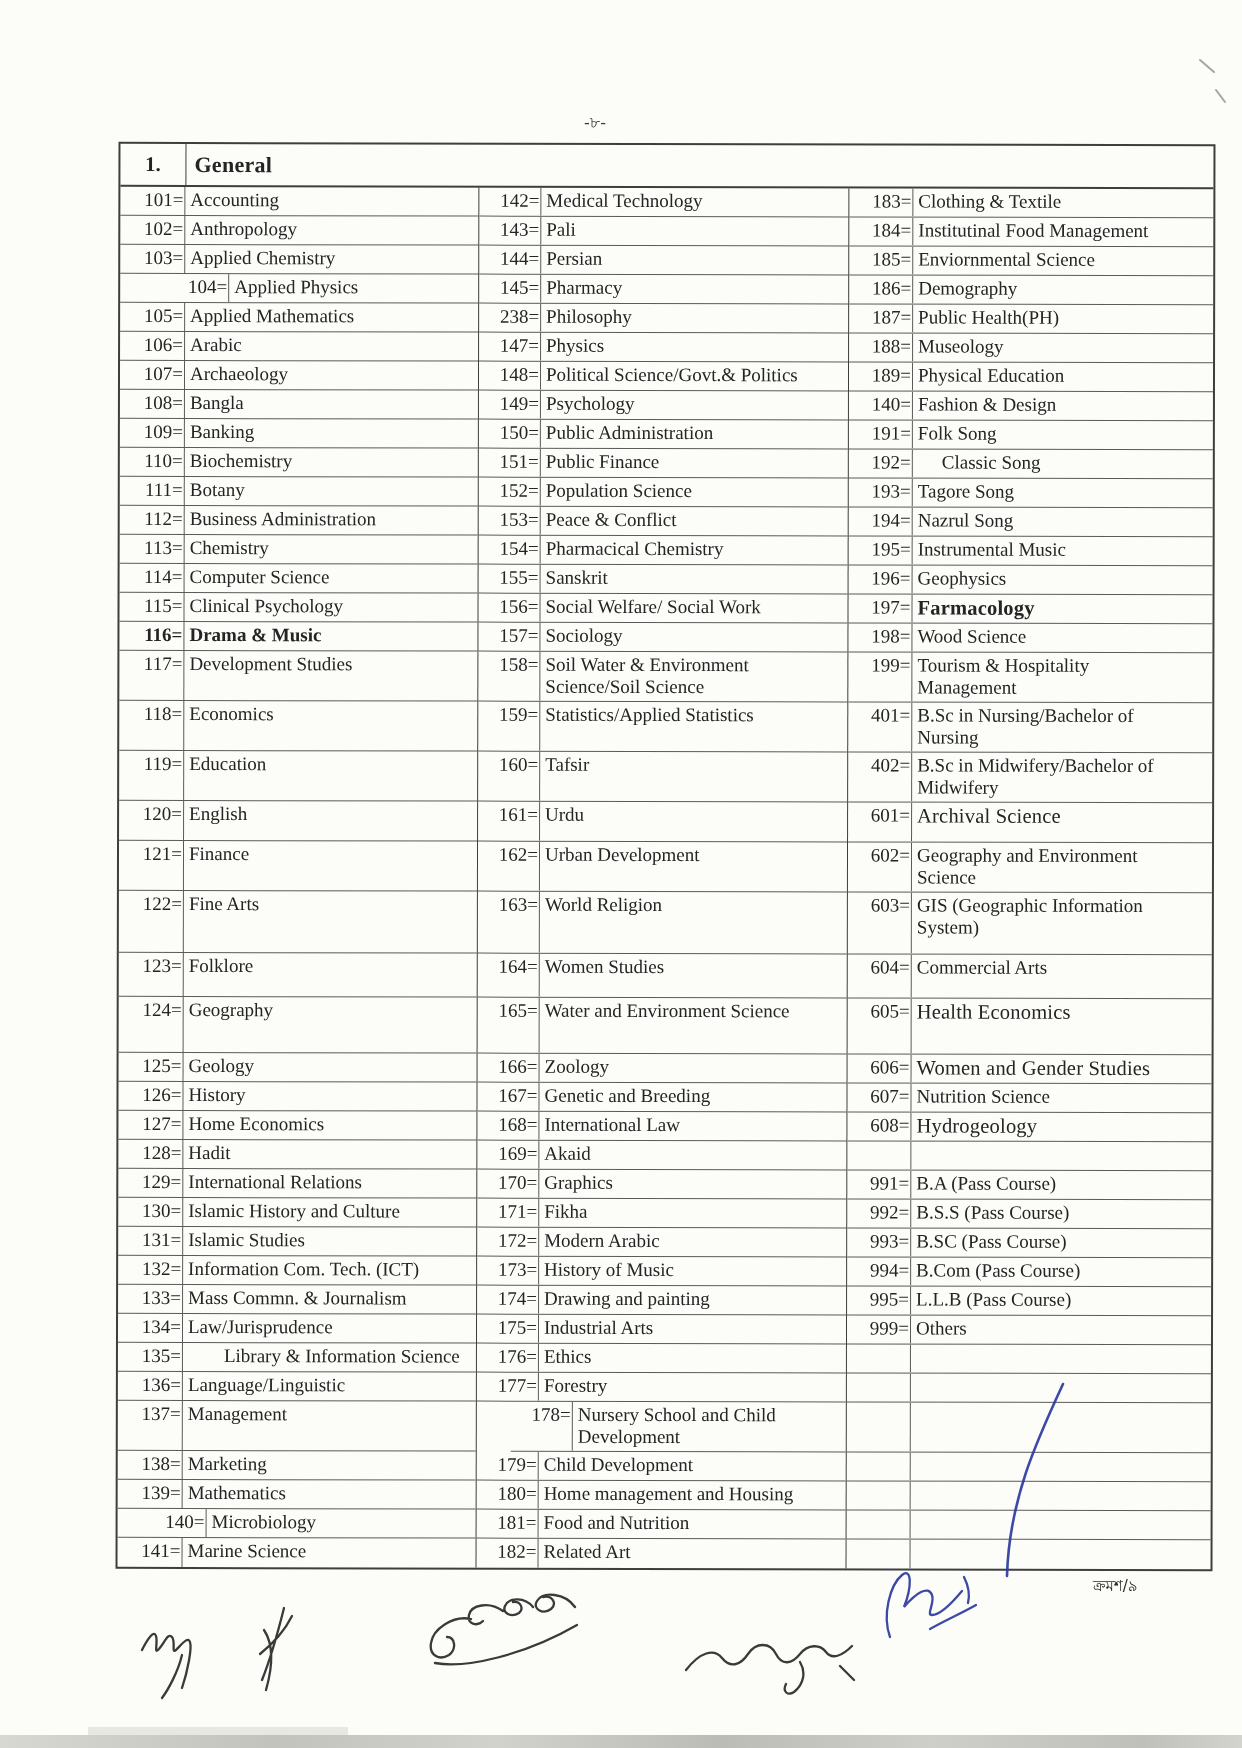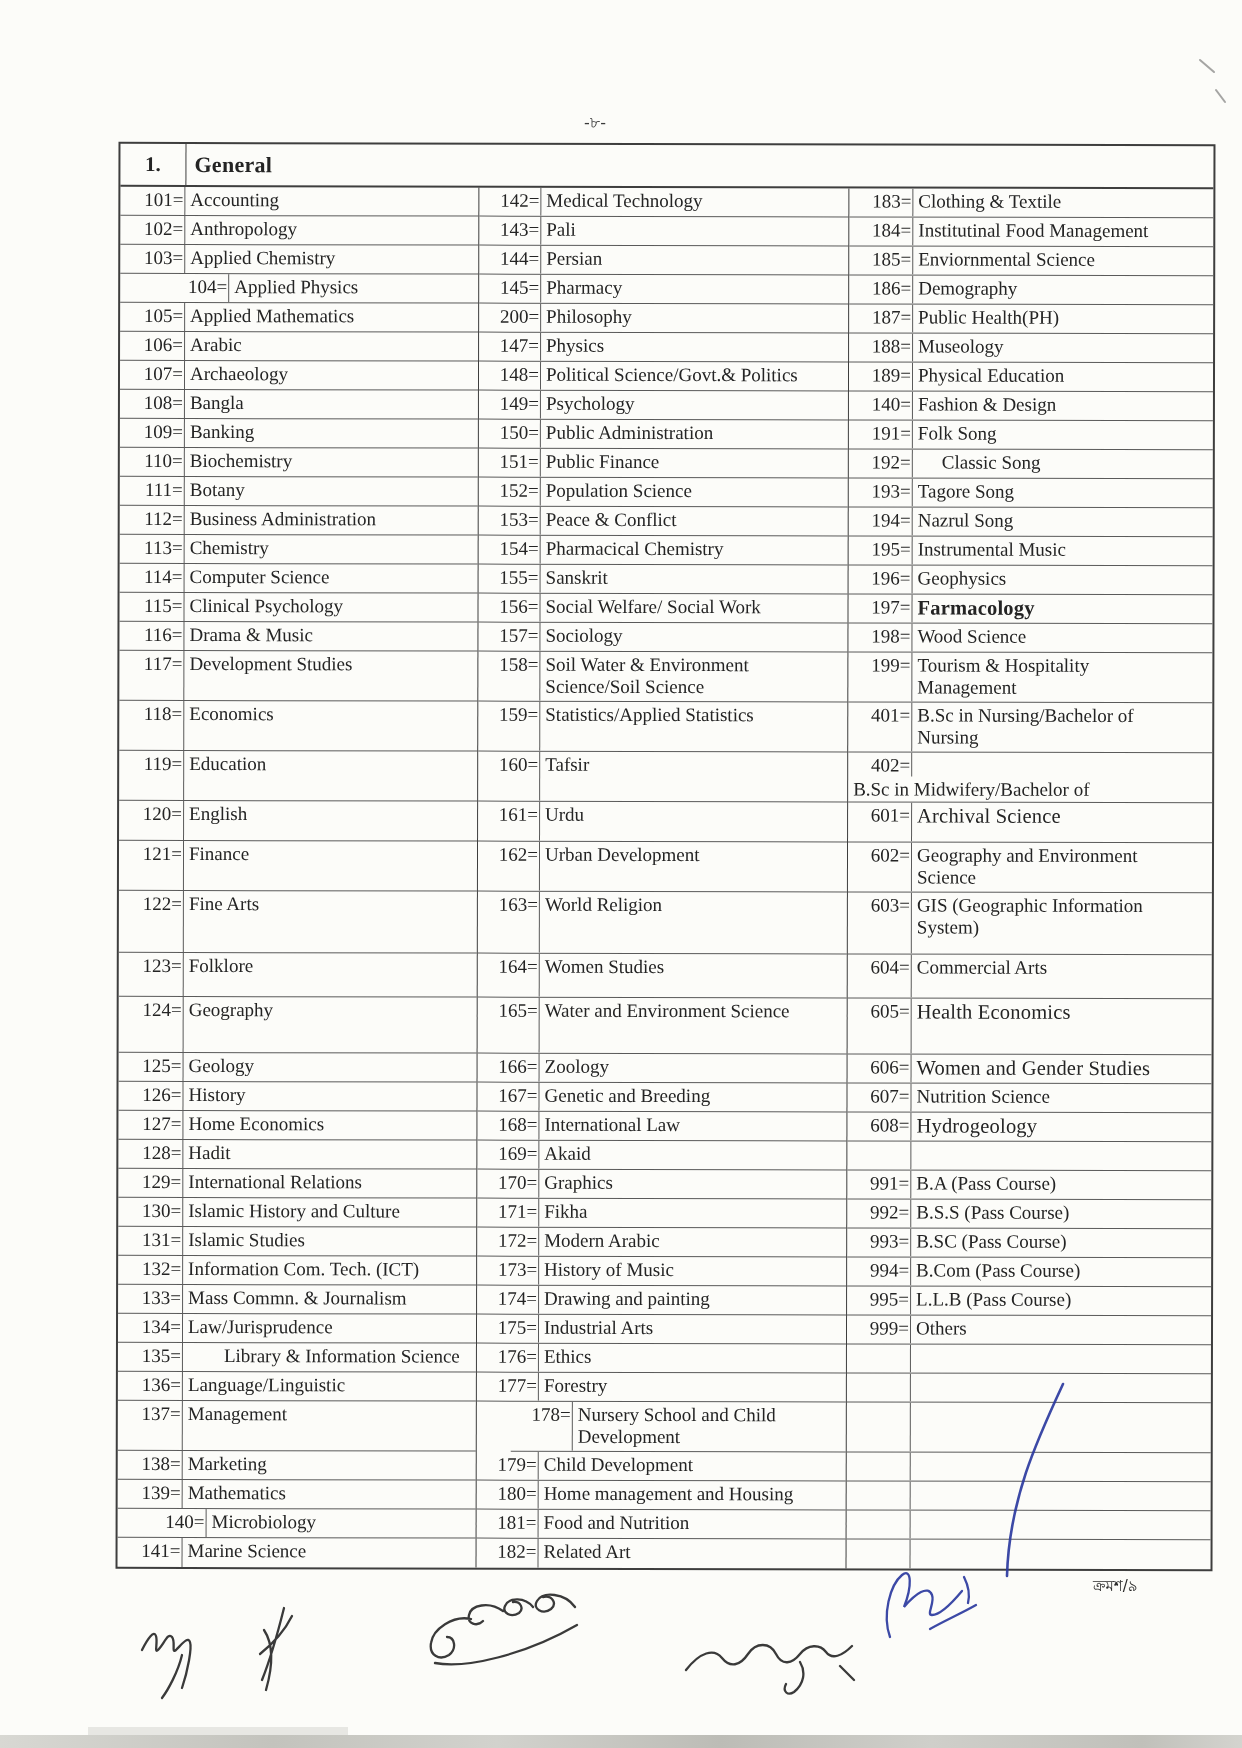--- a/index.html
+++ b/index.html
@@ -110,21 +110,21 @@
             <div class="name">Chemistry</div>
           </div>
           <div class="row" style="height: 29px;">
             <div class="code">114=</div>
             <div class="name">Computer Science</div>
           </div>
           <div class="row" style="height: 29px;">
             <div class="code">115=</div>
             <div class="name">Clinical Psychology</div>
           </div>
-          <div class="row" style="height: 29px;">
+          <div class="row" style="height: 29px; font-weight: bold;">
             <div class="code">116=</div>
             <div class="name">Drama &amp; Music</div>
           </div>
           <div class="row" style="height: 50px;">
             <div class="code">117=</div>
             <div class="name">Development Studies</div>
           </div>
           <div class="row" style="height: 50px;">
             <div class="code">118=</div>
             <div class="name">Economics</div>
@@ -233,21 +233,21 @@
           </div>
           <div class="row" style="height: 29px;">
             <div class="code">144=</div>
             <div class="name">Persian</div>
           </div>
           <div class="row" style="height: 29px;">
             <div class="code">145=</div>
             <div class="name">Pharmacy</div>
           </div>
           <div class="row" style="height: 29px;">
-            <div class="code">200=</div>
+            <div class="code">238=</div>
             <div class="name">Philosophy</div>
           </div>
           <div class="row" style="height: 29px;">
             <div class="code">147=</div>
             <div class="name">Physics</div>
           </div>
           <div class="row" style="height: 29px;">
             <div class="code">148=</div>
             <div class="name">Political Science/Govt.&amp; Politics</div>
           </div>
@@ -458,21 +458,21 @@
           <div class="row" style="height: 50px;">
             <div class="code">199=</div>
             <div class="name">Tourism &amp; Hospitality
 Management</div>
           </div>
           <div class="row" style="height: 50px;">
             <div class="code">401=</div>
             <div class="name">B.Sc in Nursing/Bachelor of
 Nursing</div>
           </div>
-          <div class="row" style="height: 50px; flex-direction: column;">
+          <div class="row" style="height: 50px;">
             <div class="code">402=</div>
             <div class="name">B.Sc in Midwifery/Bachelor of
 Midwifery</div>
           </div>
           <div class="row" style="height: 40px;">
             <div class="code">601=</div>
             <div class="name large">Archival Science</div>
           </div>
           <div class="row" style="height: 50px;">
             <div class="code">602=</div>

